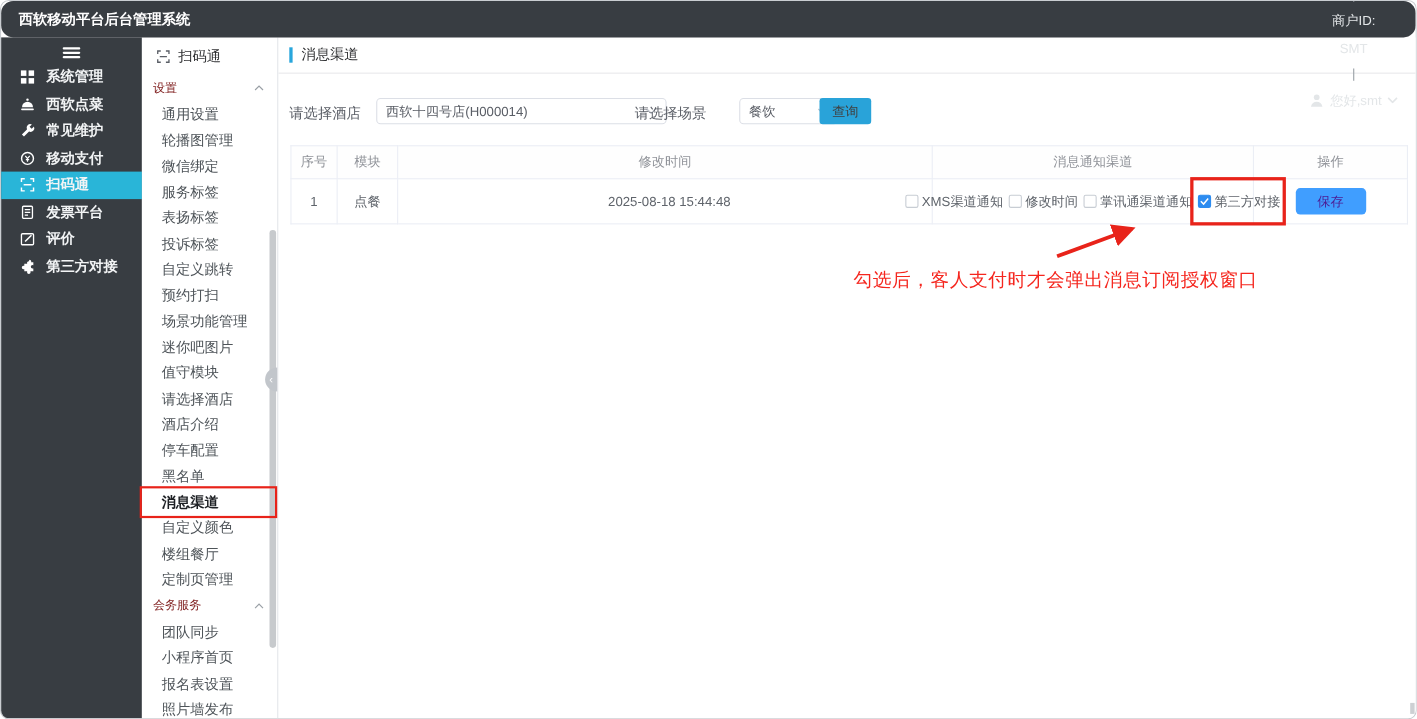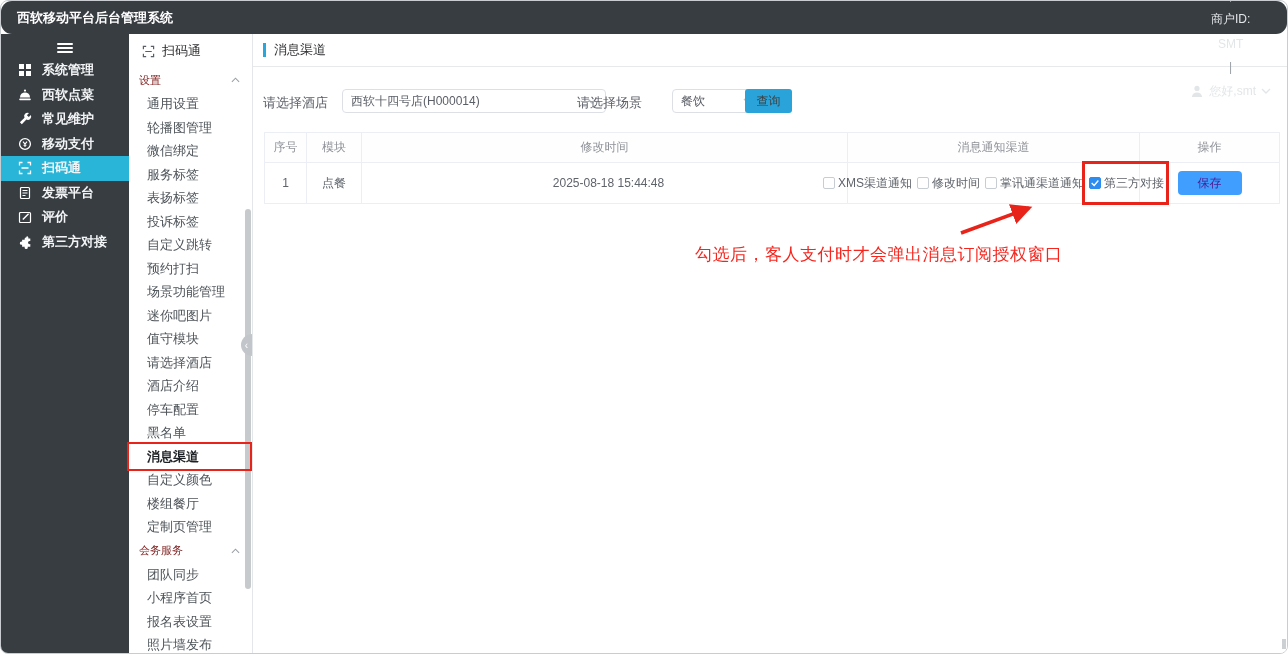--- a/index.html
+++ b/index.html
@@ -79,21 +79,21 @@
   .btn-save { width:64px; height:24px; background:#409eff; border:none; border-radius:4px;
               color:#4c1d95; font-size:12px; cursor:pointer;text-align:center; }
 
   
   .redbox-nav { position:absolute; left:-2px; right:0; top:-3px; bottom:-3px;
                 border:2.5px solid #e8231a; z-index:3; pointer-events:none; }
   .redbox-cb { position:absolute; left:-7px; right:-5px; top:-14px; bottom:-13px;
                border:3px solid #e8231a; z-index:3; pointer-events:none; }
   .anno-arrow { position:absolute; left:948px; top:198px; width:100px; height:38px; z-index:3;
                 pointer-events:none; }
-  .anno-text { position:absolute; left:694px; top:242px; z-index:3; font-size:17px;
+  .anno-text { position:absolute; left:775px; top:242px; z-index:3; font-size:17px;
                letter-spacing:0.5px; color:#f5261e; white-space:nowrap; }
 
   .corner-scroll { position:absolute; right:1px; bottom:4px; width:4px; height:10px;
                    background:#cdd0d3; }
 </style>
 </head>
 <body>
 
 <div class="app">
 

